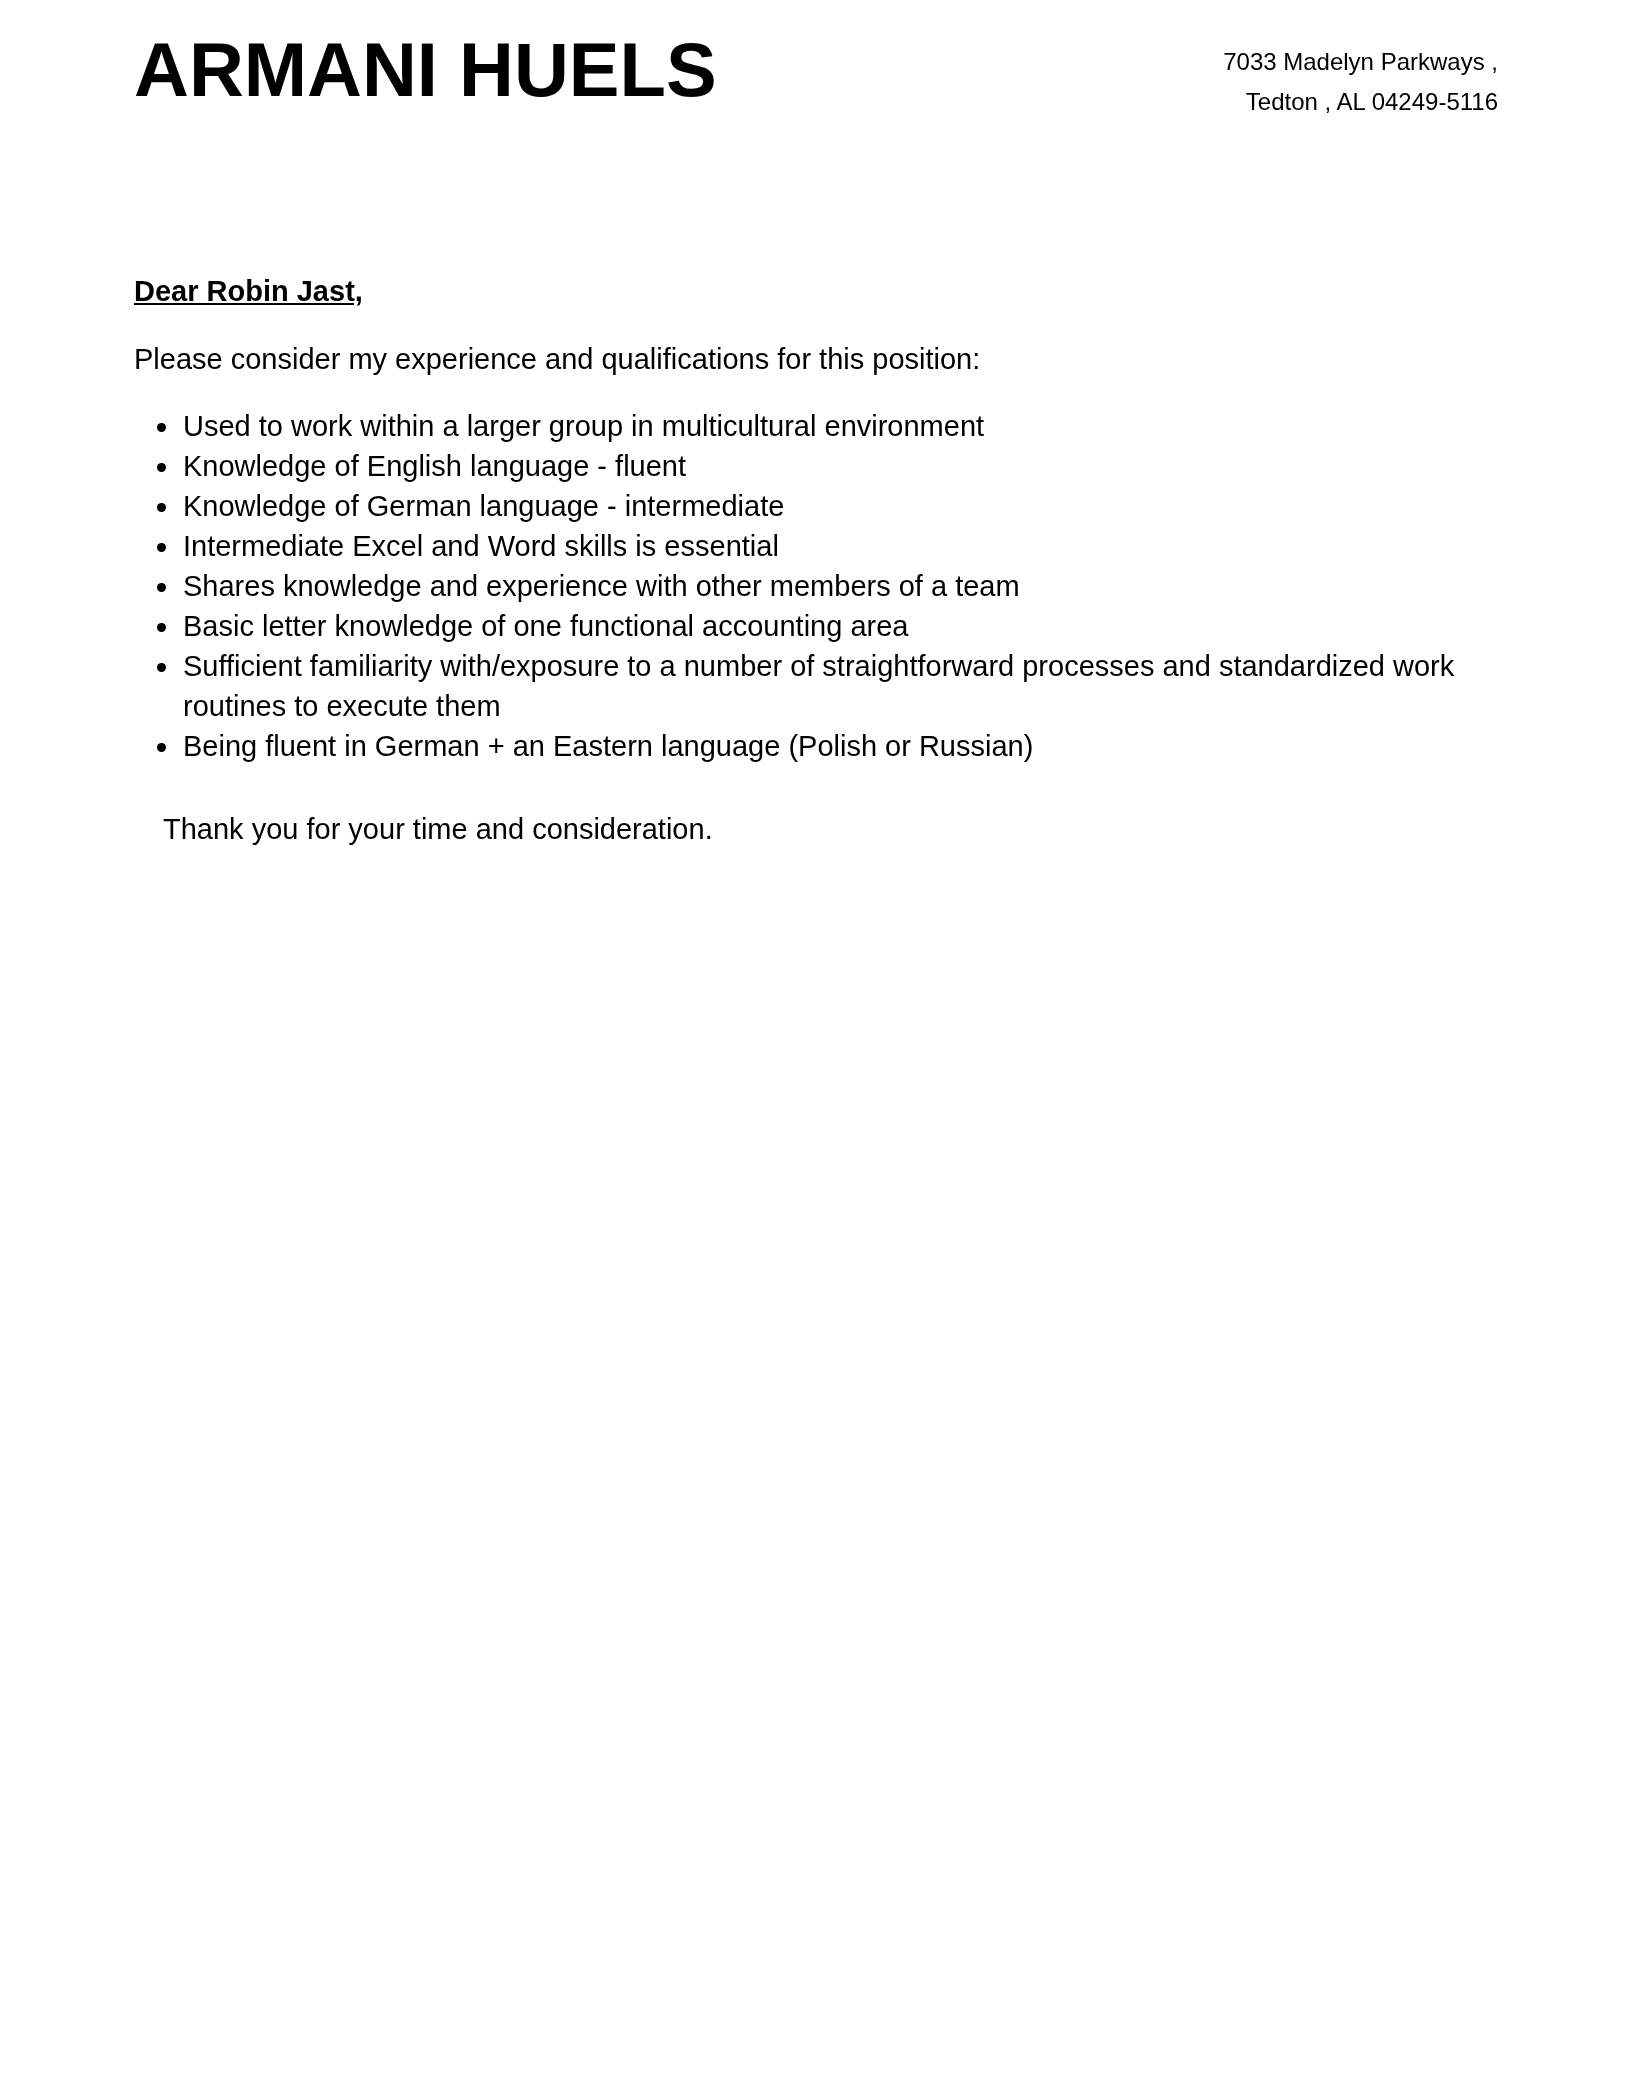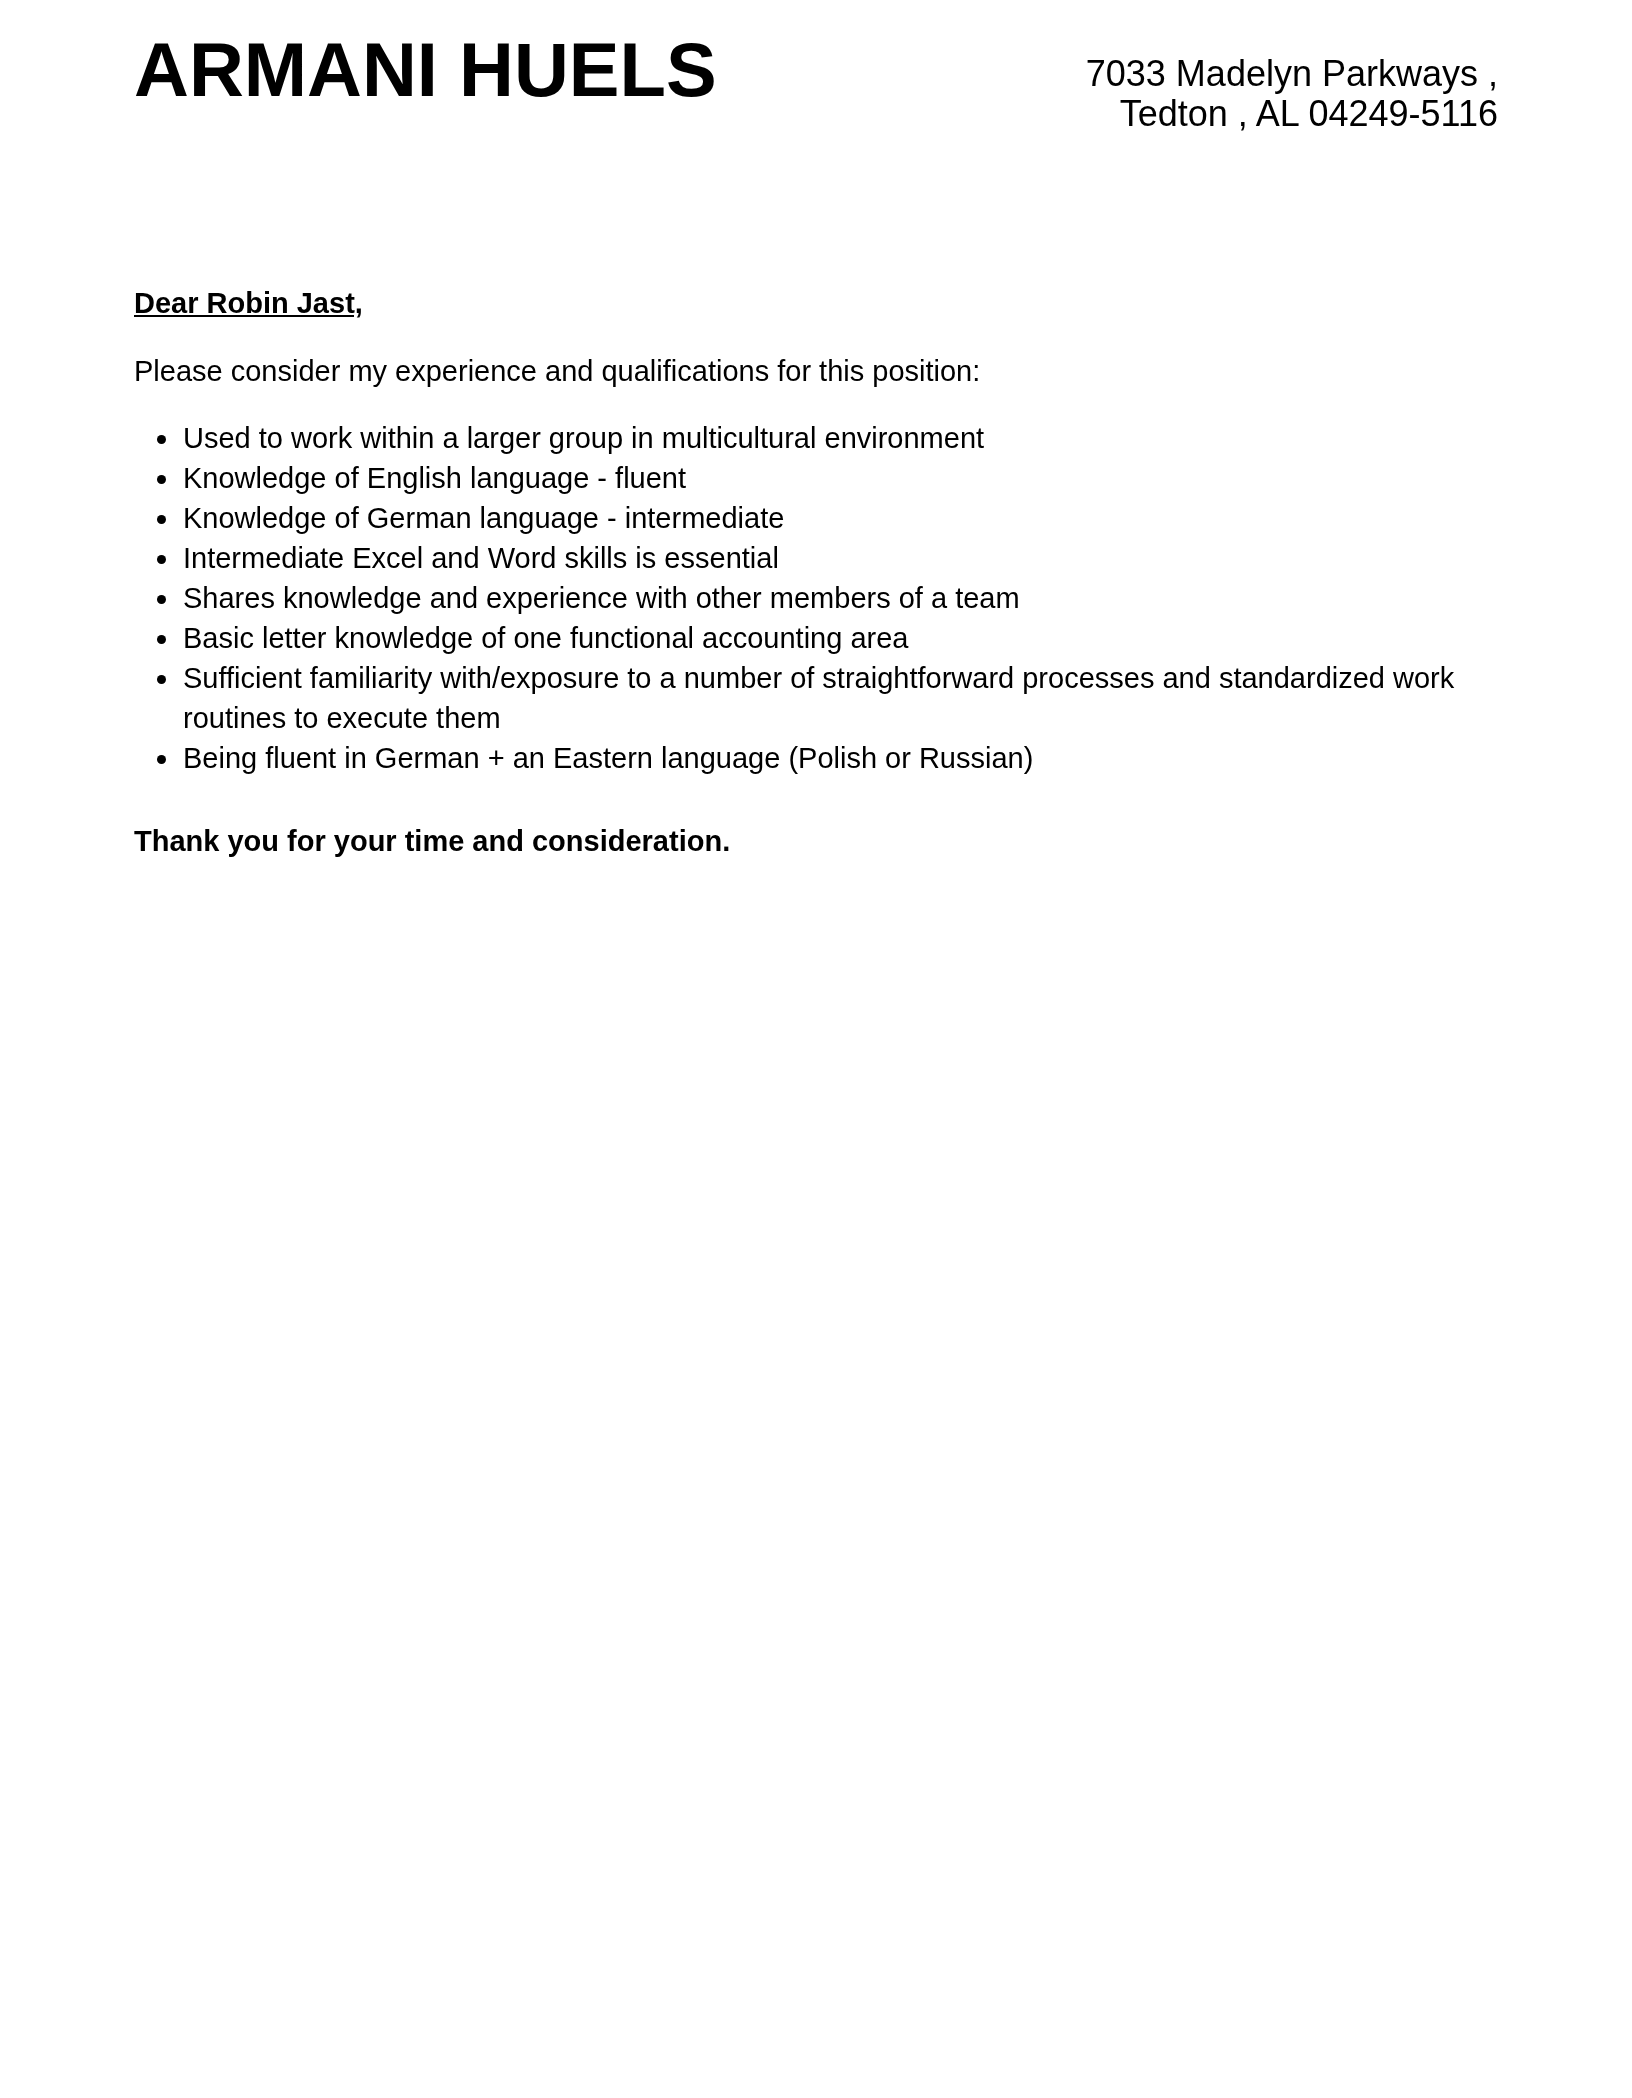--- a/index.html
+++ b/index.html
@@ -26,23 +26,23 @@
   }
   .name {
     margin: 0;
     font-size: 76px;
     font-weight: 700;
     line-height: 84px;
     letter-spacing: 0;
     white-space: nowrap;
   }
   .address {
-    margin-top: 26px;
+    margin-top: 14px;
     text-align: right;
-    font-size: 36px;
+    font-size: 24px;
     line-height: 40px;
     font-weight: 400;
   }
   .letter {
     margin-top: 148px;
     font-size: 29px;
     line-height: 42px;
     font-weight: 400;
   }
   .letter p {
@@ -57,21 +57,22 @@
     margin: 24px 0 0 0;
     padding: 0 0 0 47px;
     list-style: disc outside;
   }
   ul.quals li {
     line-height: 40px;
     padding-left: 2px;
   }
   p.closing {
     margin-top: 42px;
-    font-weight: 700;
+    font-weight: 400;
+    margin-left: 29px;
   }
   p.signature {
     margin-top: 26px;
   }
 </style>
 </head>
 <body>
 
 <div class="page">
 

